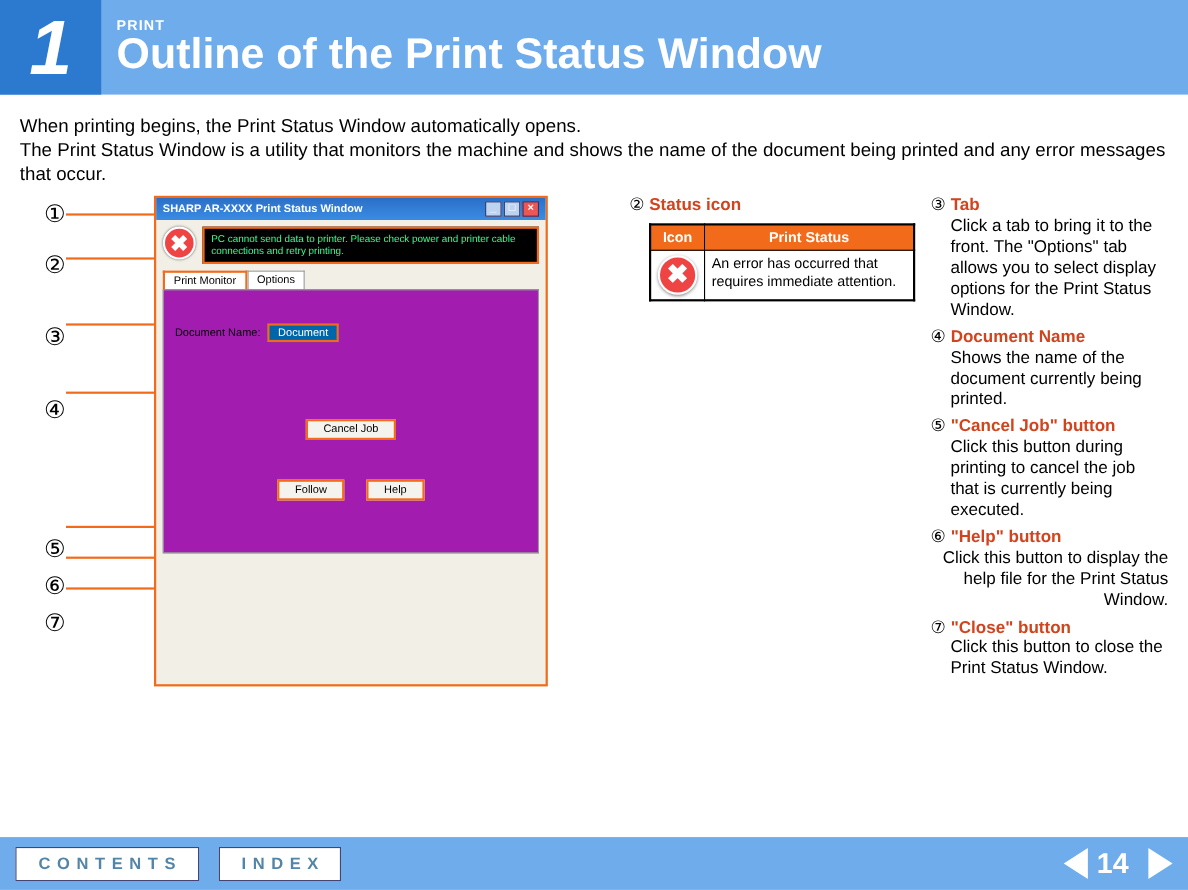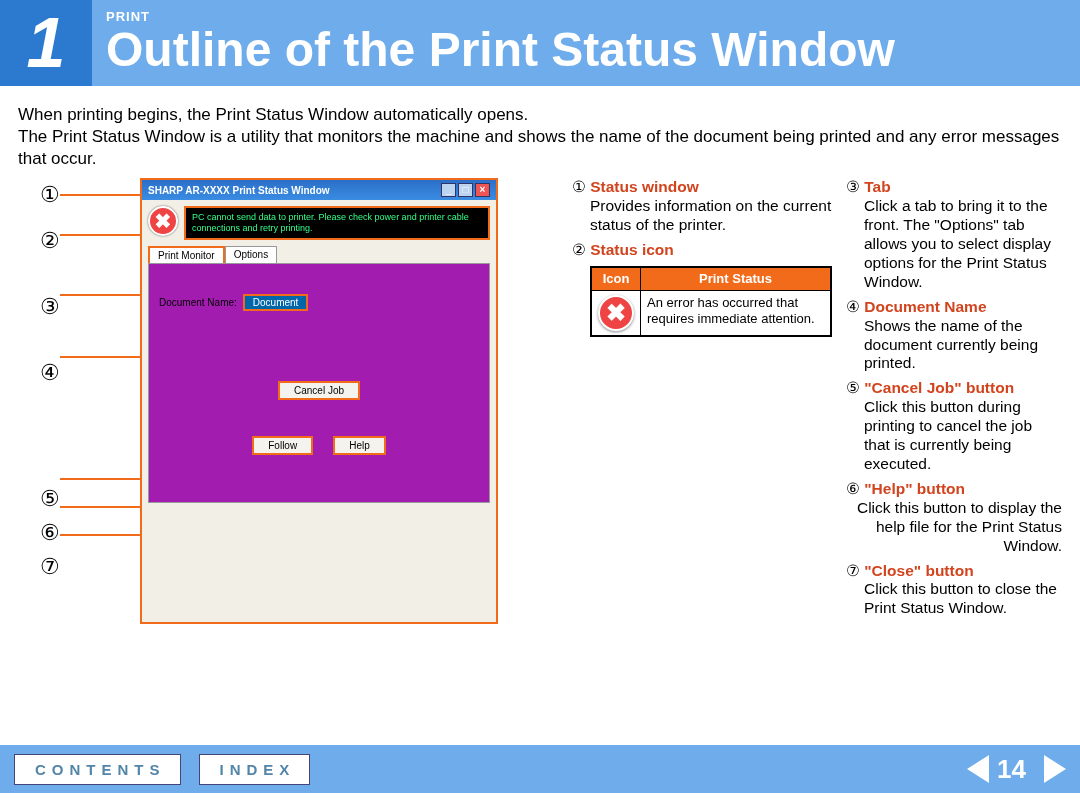--- a/index.html
+++ b/index.html
@@ -1,21 +1,21 @@
 <!DOCTYPE html>
 <html><head>
 <meta charset="utf-8">
 <style>
   * { box-sizing: border-box; margin: 0; padding: 0; }
   body { font-family: Arial, Helvetica, sans-serif; background: #fff; width: 1080px; height: 809px; position: relative; overflow: hidden; }
   .header { background: #6eacec; height: 86px; display: flex; align-items: center; }
   .header-num { background: #2c79d0; color: #fff; font-size: 70px; font-weight: bold; font-style: italic; width: 92px; height: 86px; display: flex; align-items: center; justify-content: center; }
   .header-text { padding-left: 14px; }
   .header-cat { color: #fff; font-size: 13px; font-weight: bold; letter-spacing: 1px; }
-  .header-title { color: #fff; font-size: 48px; font-weight: bold; margin-top: -2px; }
+  .header-title { color: #fff; font-size: 39px; font-weight: bold; margin-top: -2px; }
   .body-area { padding: 18px 18px 0 18px; }
   .intro { font-size: 17px; line-height: 1.3; color: #000000; margin-bottom: 8px; }
   .content { display: flex; gap: 14px; align-items: flex-start; }
   .fig-col { width: 540px; position: relative; }
   .callouts { position: absolute; left: 22px; top: 6px; display: flex; flex-direction: column; font-size: 22px; color: #000; }
   .callouts span { line-height: 1; }
   .fig-frame { border: 2px solid #f26b1b; margin-left: 122px; width: 358px; height: 446px; background: #f2efe6; position: relative; }
   .win-title { background: linear-gradient(#2b6fc7,#3a8ce3); color: #fff; font-size: 10px; font-weight: bold; padding: 3px 6px; display:flex; align-items:center; justify-content:space-between;}
   .win-ctrls { display:flex; gap:2px;}
   .win-ctrls span { width:15px; height:14px; background:#bcd4ef; border:1px solid #336; display:inline-block; font-size:10px; line-height:12px; text-align:center;}
@@ -37,21 +37,21 @@
   .item-head { color: #d1441e; font-weight: bold; }
   .item-num { color:#000; font-weight:normal; }
   .item-block { margin-bottom: 6px; }
   .icon-table { border:2px solid #000; border-collapse:collapse; width: 242px; margin-top:6px; margin-left:18px; font-size:13px;}
   .icon-table th { background:#f26b1b; color:#fff; border:1px solid #000; padding:3px 4px; font-weight:bold;}
   .icon-table td { border:1px solid #000; padding:4px 6px; vertical-align:top;}
   .tbl-icon { width:46px; text-align:center;}
   .err-lg { width:36px; height:36px; border-radius:50%; background:#e44; color:#fff; font-size:24px; font-weight:bold; display:inline-flex; align-items:center; justify-content:center; border:2px solid #fff; box-shadow:0 1px 3px #888;}
   .warn-lg { width:0; height:0; border-left:18px solid transparent; border-right:18px solid transparent; border-bottom:32px solid #f5d02a; position:relative; display:inline-block;}
   .warn-lg::after { content:"!"; position:absolute; left:-4px; top:8px; font-size:18px; font-weight:bold; color:#000;}
-  .footer { position:absolute; bottom:16px; left:0; right:0; height:48px; background:#6eacec; display:flex; align-items:center; padding:0 14px;margin-top:48px; }
+  .footer { position:absolute; bottom:0; left:0; right:0; height:48px; background:#6eacec; display:flex; align-items:center; padding:0 14px;margin-top:48px; }
   .fbtn { background:#fff; border:1px solid #447; color:#5285a7; font-weight:bold; letter-spacing:6px; padding:6px 14px 6px 20px; margin-right:18px; font-size:15px;}
   .pagenum { margin-left:auto; color:#fff; font-size:26px; font-weight:bold; margin-right:10px;}
   .arrow { width:0; height:0; border-top:14px solid transparent; border-bottom:14px solid transparent; }
   .arrow.left { border-right:22px solid #fff; margin-right:8px;}
   .arrow.right { border-left:22px solid #fff; margin-left:8px;}
   .arrow-wrap { display:flex; align-items:center;}
 </style>
 </head>
 <body>
 
@@ -122,25 +122,20 @@
           <div class="btn-row2">
             <button class="btn orange">Follow</button>
             <button class="btn orange">Help</button>
           </div>
         </div>
       </div>
     </div>
 
     <div class="col1">
       <div class="item-block">
-        <span class="item-num">①</span>
-        <span class="item-head">Status window</span><br>
-        <span style="margin-left:18px; display:block;">Provides information on the current status of the printer.</span>
-      </div>
-      <div class="item-block">
         <span class="item-num">②</span>
         <span class="item-head">Status icon</span><br>
       </div>
       <table class="icon-table">
         <tbody>
             <tr>
           <th class="tbl-icon">Icon</th>
           <th>Print Status</th>
         </tr>
         <tr>

